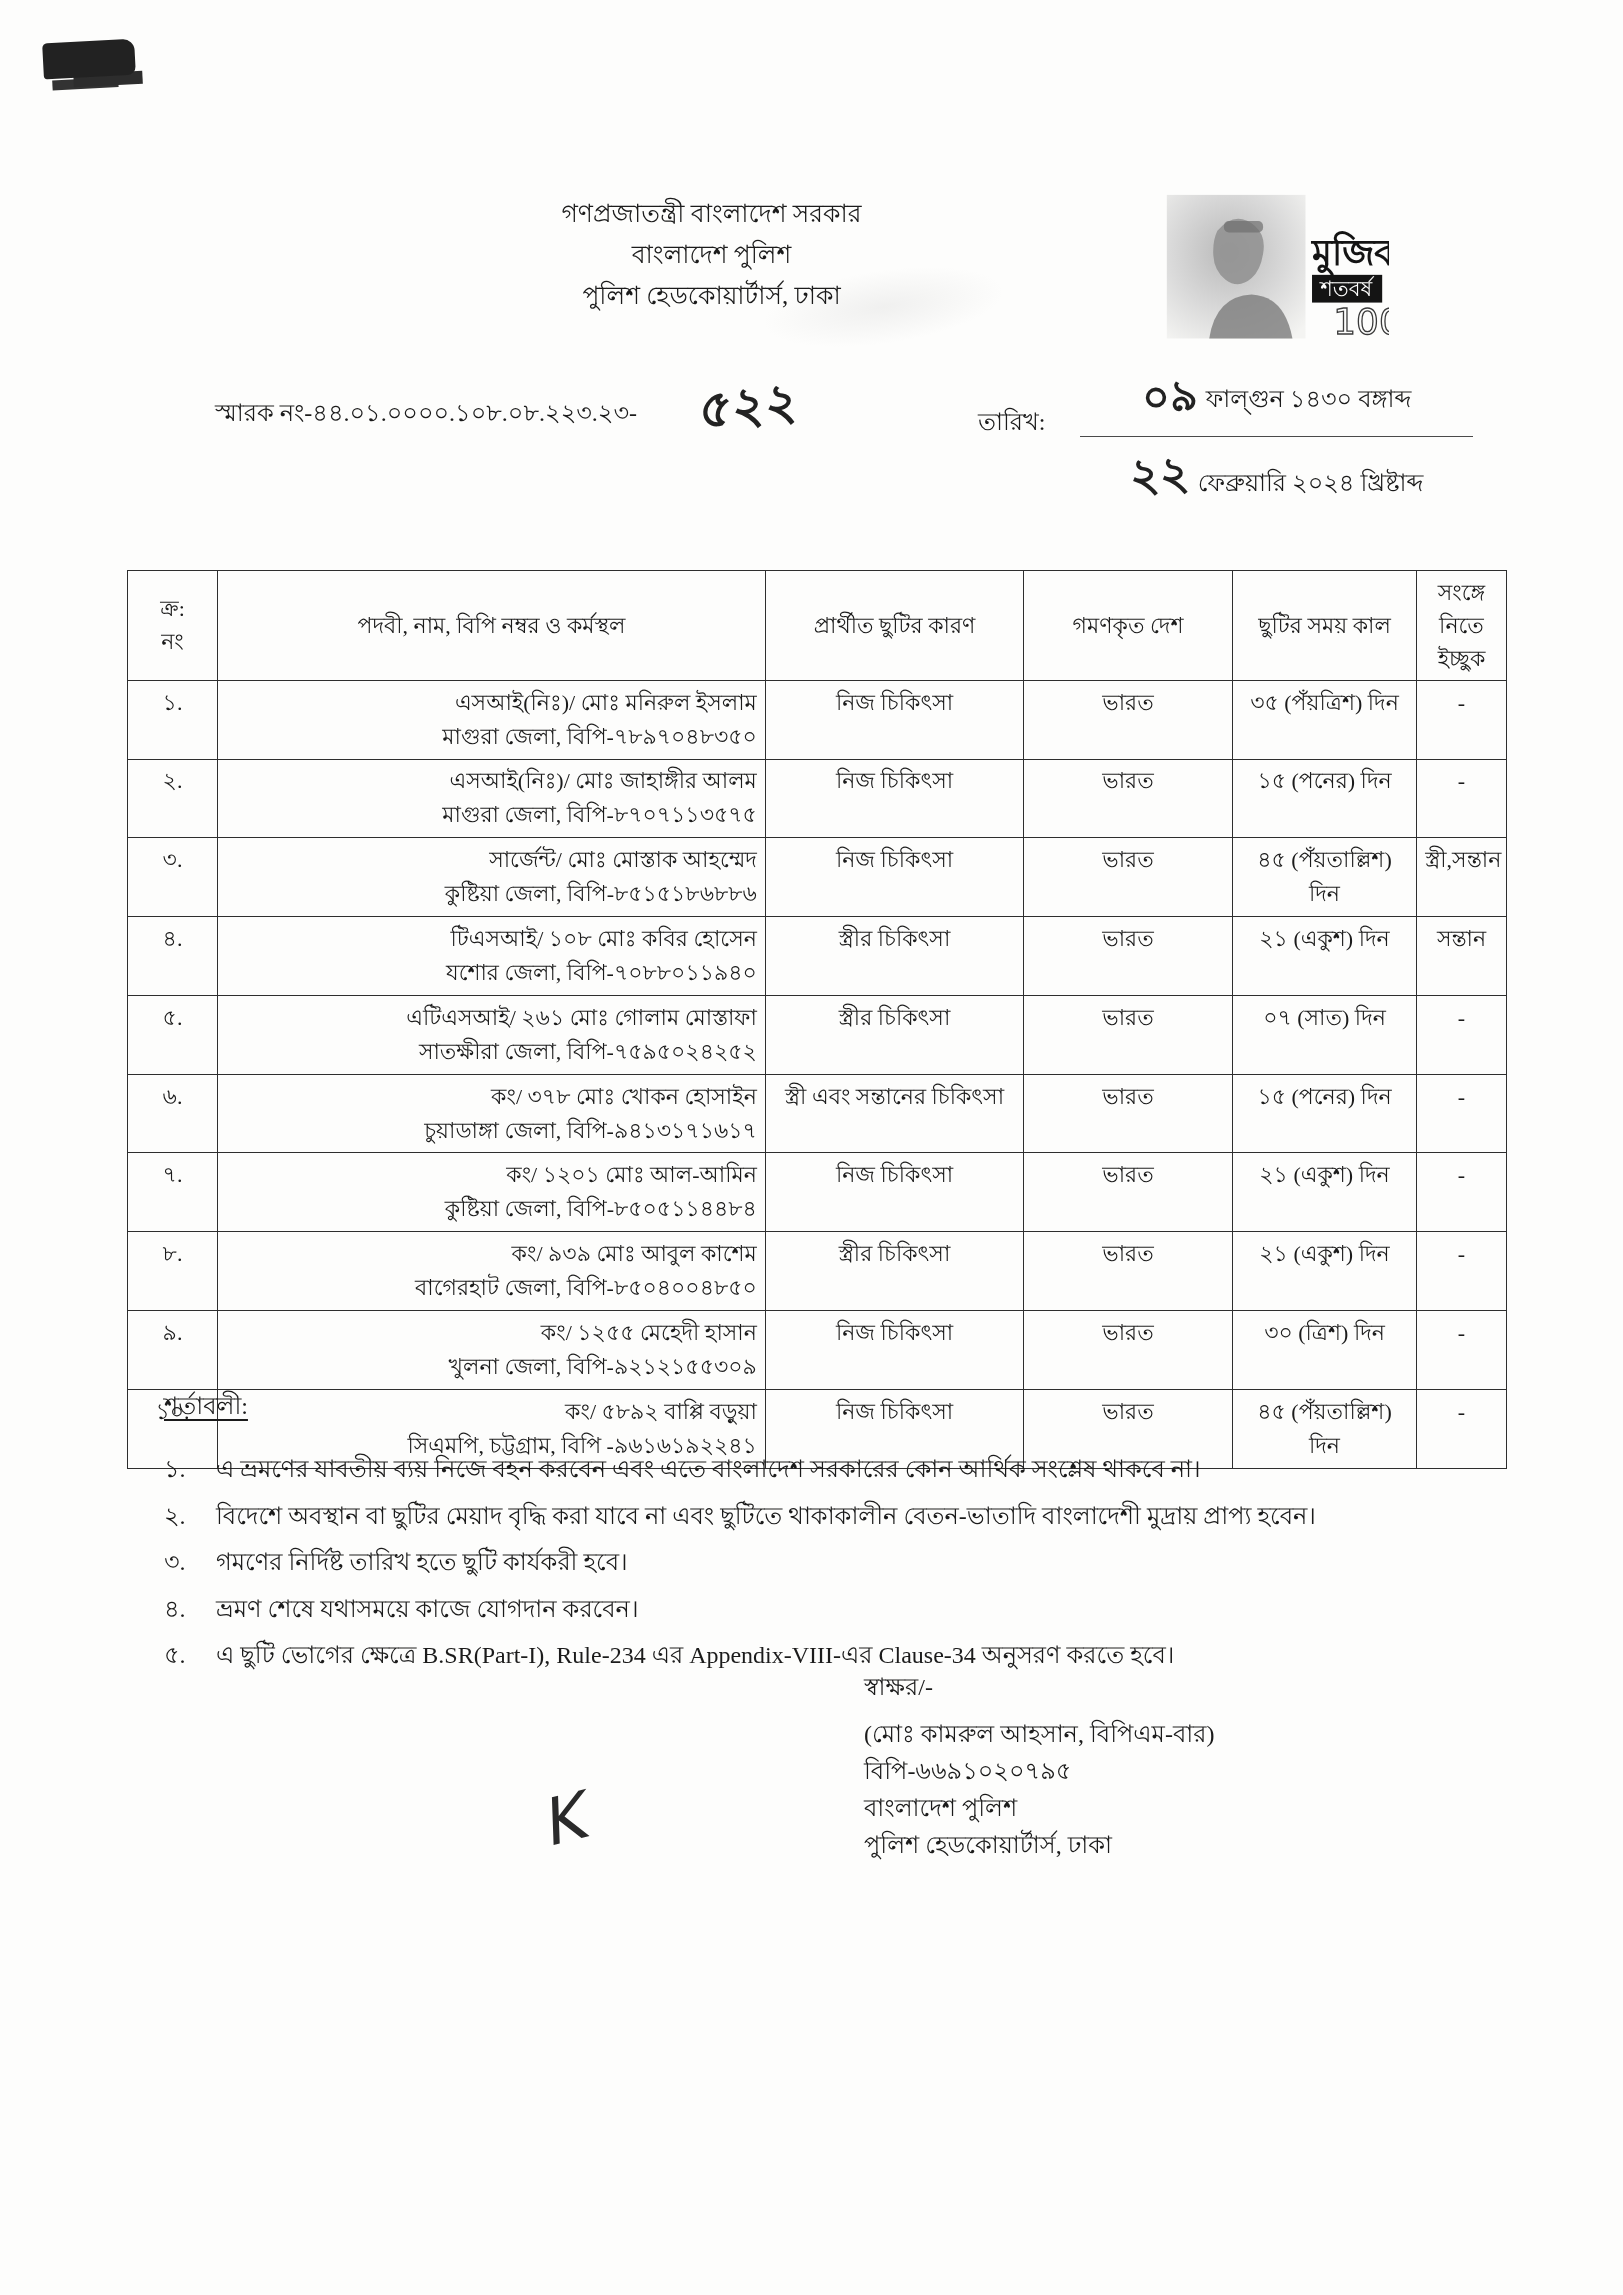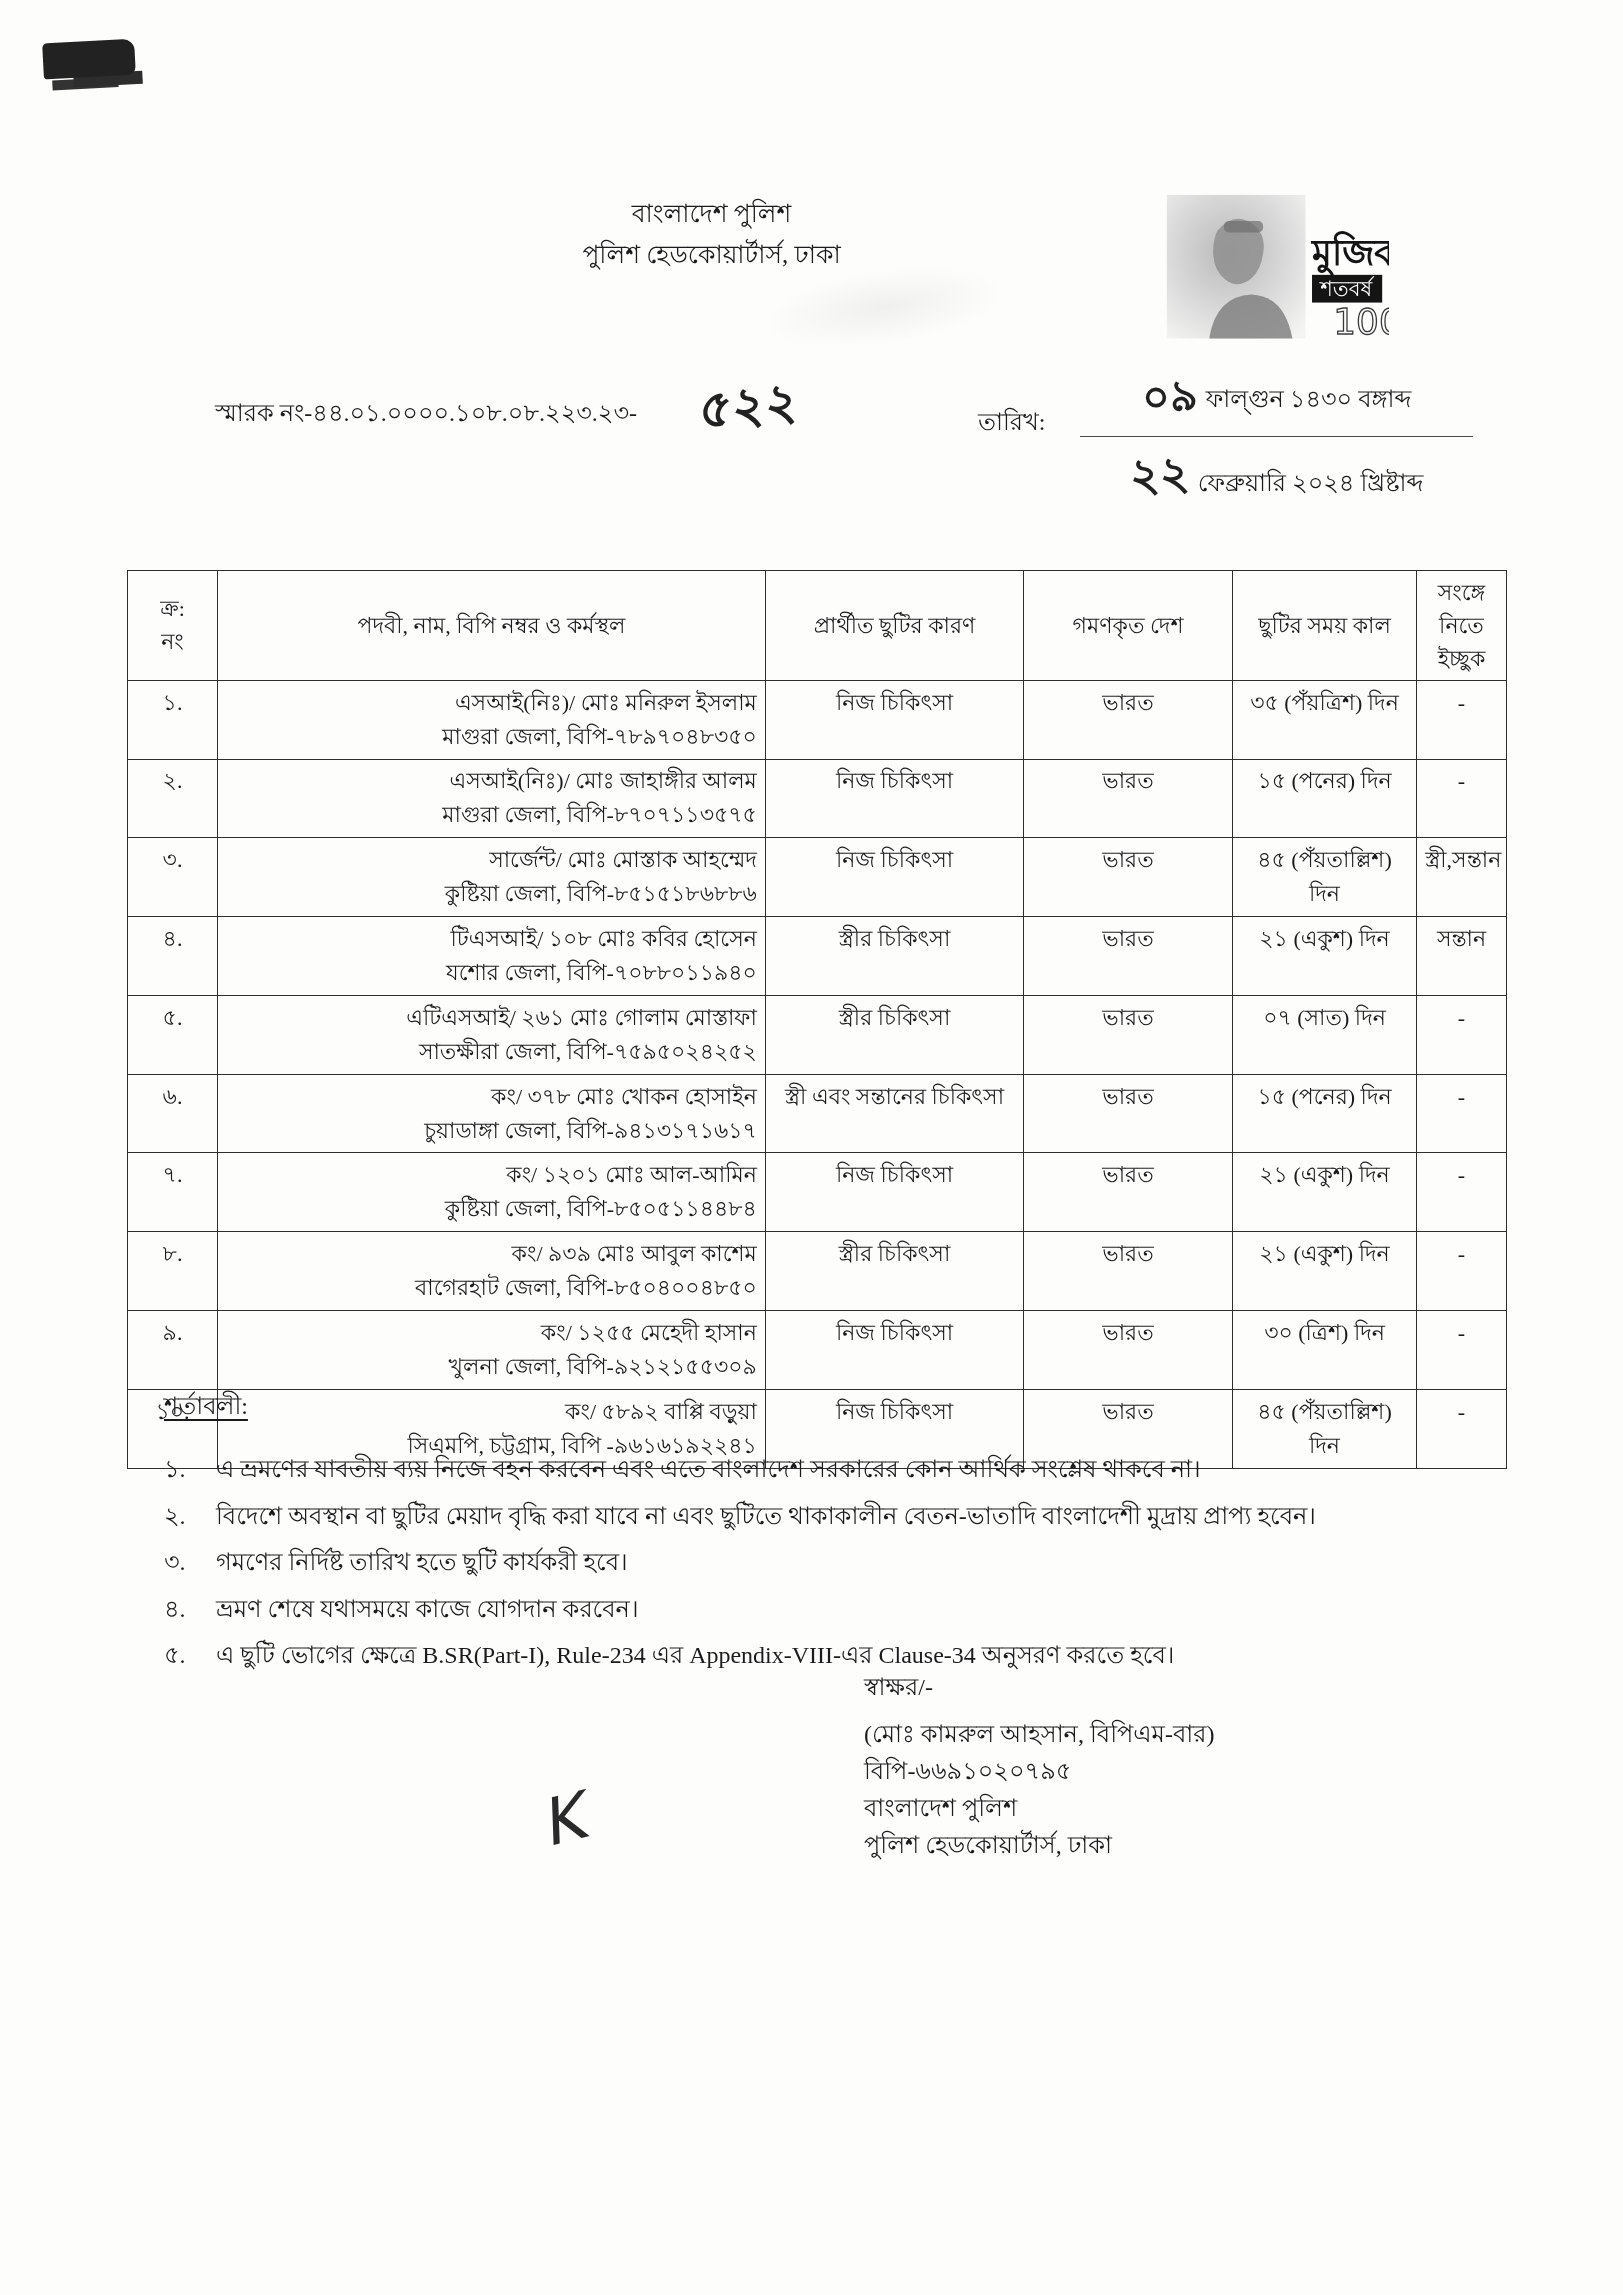--- a/index.html
+++ b/index.html
@@ -110,20 +110,21 @@
 </style>
 </head>
 <body>
 
 <div class="page">
 
   <div class="smudge"></div>
   <div class="ghost"></div>
 
   <div class="header">
+    <div>গণপ্রজাতন্ত্রী বাংলাদেশ সরকার</div>
     <div>বাংলাদেশ পুলিশ</div>
     <div>পুলিশ হেডকোয়ার্টার্স, ঢাকা</div>
   </div>
 
   <div class="emblem">
     <svg width="229" height="155" viewBox="0 0 280 190">
       <defs>
         <radialGradient id="ph" cx="45%" cy="40%" r="75%">
           <stop offset="0%" stop-color="#b9b9b9"></stop>
           <stop offset="55%" stop-color="#d9d9d9"></stop>

